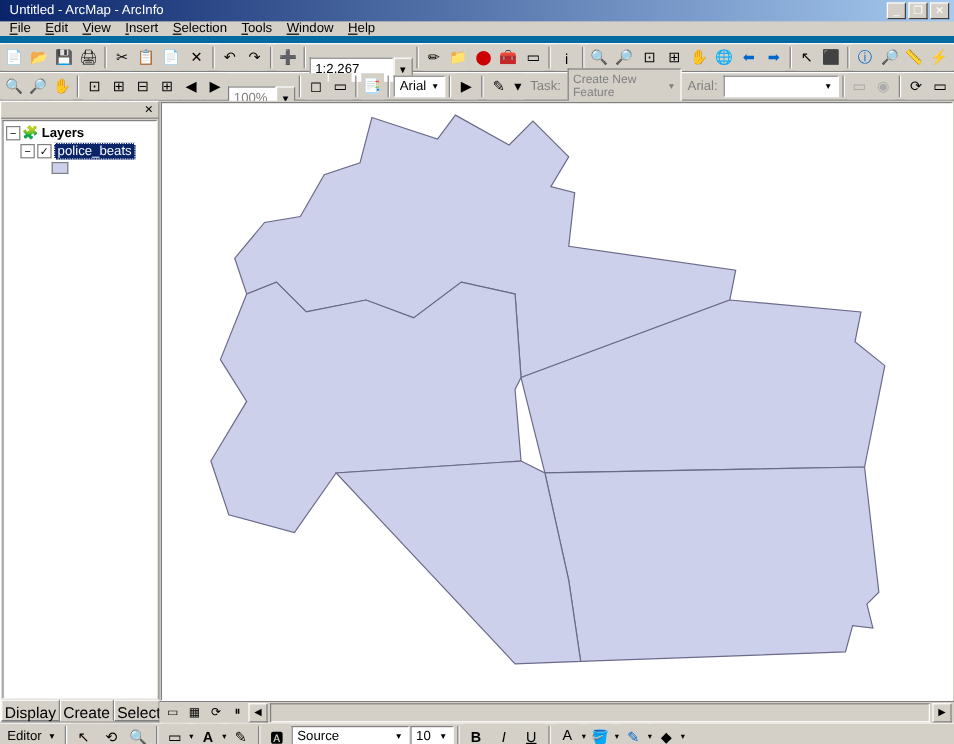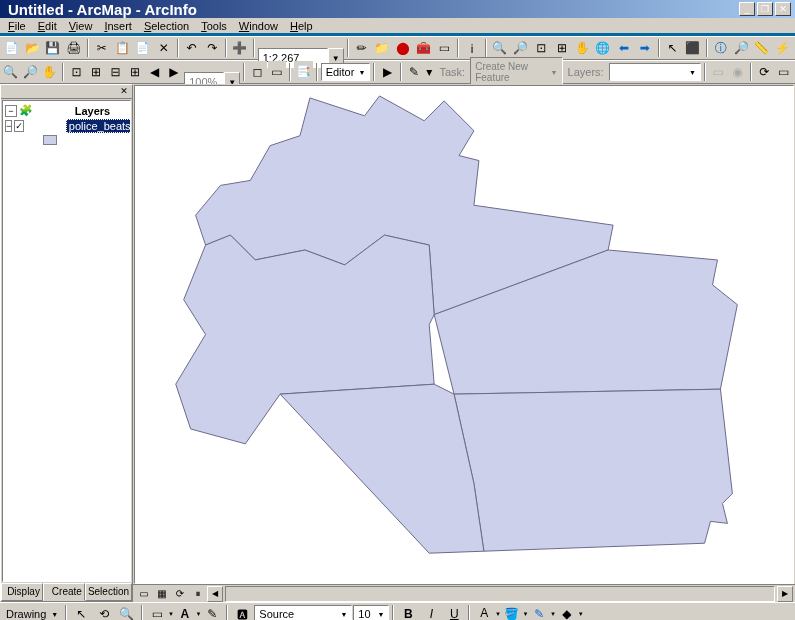--- a/index.html
+++ b/index.html
@@ -1,43 +1,43 @@
 <!DOCTYPE html>
 <html><head>
 <meta charset="utf-8">
 <style>
 * { box-sizing: border-box; margin: 0; padding: 0; }
 body { font-family: Tahoma, Arial, sans-serif; font-size: 11px; background: #d4d0c8; width: 795px; height: 620px; overflow: hidden; position: relative; }
 .title-bar { background: linear-gradient(to right, #0a246a, #a6caf0); color: white; height: 18px; padding: 2px 4px; display: flex; align-items: center; justify-content: space-between; }
-.title-bar-text { font-weight: bold; font-size: 15px; display: flex; align-items: center; gap: 4px; }
+.title-bar-text { font-weight: normal; font-size: 11px; display: flex; align-items: center; gap: 4px; }
 .title-bar-controls { display: flex; gap: 2px; }
 .title-bar-btn { width: 16px; height: 14px; background: #d4d0c8; border: 1px solid; border-color: #fff #404040 #404040 #fff; font-size: 9px; text-align: center; line-height: 12px; cursor: pointer; }
-.menu-bar { background: #d4d0c8; height: 18px; display: flex; align-items: center; padding: 0 2px; border-bottom: 3px solid #0369a1; }
+.menu-bar { background: #d4d0c8; height: 18px; display: flex; align-items: center; padding: 0 2px; border-bottom: 6px solid #0369a1; }
 .menu-item { padding: 2px 6px; cursor: pointer; }
 .menu-item u { text-decoration: underline; }
 .toolbar { background: #d4d0c8; height: 24px; display: flex; align-items: center; padding: 1px 2px; border-top: 1px solid #fff; border-bottom: 1px solid #808080; gap: 1px; }
 .tb-btn { width: 22px; height: 22px; background: #d4d0c8; border: 1px solid transparent; display: flex; align-items: center; justify-content: center; cursor: pointer; font-size: 12px; }
 .tb-sep { width: 2px; height: 18px; border-left: 1px solid #808080; border-right: 1px solid #fff; margin: 0 2px; }
 .scale-box { width: 70px; height: 20px; background: white; border: 1px solid; border-color: #808080 #fff #fff #808080; padding: 2px 4px; font-size: 11px; display: flex; align-items: center; }
 .scale-combo { display: flex; align-items: center; margin-top: 20px; }
 .scale-btn { width: 16px; height: 20px; background: #d4d0c8; border: 1px solid; border-color: #fff #808080 #808080 #fff; font-size: 8px; display: flex; align-items: center; justify-content: center; cursor: pointer; }
 .main-area { display: flex; height: 518px; }
 .toc-panel { width: 133px; background: #d4d0c8; border: 1px solid; border-color: #fff #808080 #808080 #fff; display: flex; flex-direction: column; }
 .toc-close { height: 14px; display: flex; justify-content: flex-end; padding: 1px; border-bottom: 1px solid #808080; }
 .toc-close-btn { width: 14px; height: 12px; font-size: 9px; text-align: center; cursor: pointer; }
 .toc-tree { flex: 1; background: white; border: 1px solid; border-color: #808080 #fff #fff #808080; margin: 1px; padding: 2px; overflow: auto; font-size: 11px; }
 .tree-item { display: flex; align-items: center; padding: 1px 0; white-space: nowrap; }
 .tree-icon { width: 12px; height: 12px; margin-right: 2px; display: inline-flex; align-items: center; justify-content: center; font-size: 9px; border: 1px solid #808080; background: #fff; }
 .tree-checkbox { width: 12px; height: 12px; border: 1px solid #808080; background: white; margin-right: 2px; display: inline-flex; align-items: center; justify-content: center; font-size: 9px; }
-.tree-label { padding: 0 2px; margin-left: 40px; }
+.tree-label { padding: 0 2px; }
 .tree-label.selected { background: #0a246a; color: white; border: 1px dotted #fff; }
 .tree-indent { display: inline-block; }
 .swatch { width: 14px; height: 10px; background: #cdd0ea; border: 1px solid #808080; display: inline-block; }
 .toc-tabs { display: flex; height: 18px; background: #d4d0c8; }
-.toc-tab { flex: 1; text-align: right; padding: 2px; border: 1px solid; border-color: #fff #808080 #808080 #fff; font-size: 10px; cursor: pointer; }
+.toc-tab { flex: 1; text-align: right; padding: 2px; border: 1px solid; border-color: #fff #808080 #808080 #fff; font-size: 13px; cursor: pointer; }
 .toc-tab.active { background: #d4d0c8; border-color: #fff #808080 #d4d0c8 #fff; }
 .map-area { flex: 1; background: #d4d0c8; display: flex; flex-direction: column; }
 .map-canvas { flex: 1; background: white; border: 1px solid; border-color: #808080 #fff #fff #808080; margin: 1px 1px 0 1px; position: relative; overflow: hidden; }
 .map-bottom { height: 18px; display: flex; align-items: center; background: #d4d0c8; border-top: 1px solid #808080; padding: 0 2px; }
 .view-btn { width: 18px; height: 16px; background: #d4d0c8; border: 1px solid transparent; display: flex; align-items: center; justify-content: center; font-size: 10px; cursor: pointer; }
 .scroll-track { flex: 1; height: 16px; background: #d4d0c8; border: 1px solid; border-color: #808080 #fff #fff #808080; margin: 0 2px; }
 .scroll-btn { width: 16px; height: 16px; background: #d4d0c8; border: 1px solid; border-color: #fff #808080 #808080 #fff; font-size: 8px; display: flex; align-items: center; justify-content: center; cursor: pointer; }
 .editor-combo { display: flex; align-items: center; background: white; border: 1px solid; border-color: #808080 #fff #fff #808080; padding: 1px 4px; height: 18px; cursor: pointer; }
 .dis-label { color: #808080; padding: 0 4px; }
 .task-combo { width: 110px; height: 30px; background: #d4d0c8; border: 1px solid; border-color: #808080 #fff #fff #808080; padding: 11px 4px; color: #808080; display: flex; align-items: center; justify-content: space-between; font-size: 10px; }
@@ -136,34 +136,34 @@
     <div class="scale-box" style="width:40px;color:#808080;">100%</div>
     <div class="scale-btn">▼</div>
   </div>
   <div class="tb-sep"></div>
   <div class="tb-btn">◻</div>
   <div class="tb-btn">▭</div>
   <div class="tb-sep"></div>
   <div class="tb-btn">📑</div>
   <div class="tb-sep"></div>
   <div class="editor-combo">
-    <span>Editor</span>
+    <span>Arial</span>
     <span style="margin-left:4px;" class="drop-arrow">▼</span>
   </div>
   <div class="tb-sep"></div>
   <div class="tb-btn">▶</div>
   <div class="tb-sep"></div>
   <div class="tb-btn">✎</div>
   <div class="tb-btn" style="width:12px;">▾</div>
   <span class="dis-label">Task:</span>
   <div class="task-combo">
     <span>Create New Feature</span>
     <span class="drop-arrow">▼</span>
   </div>
-  <span class="dis-label">Layers:</span>
+  <span class="dis-label">Arial:</span>
   <div class="target-combo">
     <span></span>
     <span class="drop-arrow">▼</span>
   </div>
   <div class="tb-sep"></div>
   <div class="tb-btn" style="color:#aaa;">▭</div>
   <div class="tb-btn" style="color:#aaa;">◉</div>
   <div class="tb-sep"></div>
   <div class="tb-btn">⟳</div>
   <div class="tb-btn">▭</div>
@@ -216,21 +216,21 @@
       <div class="view-btn">⟳</div>
       <div class="view-btn">⏸</div>
       <div class="scroll-btn">◀</div>
       <div class="scroll-track"></div>
       <div class="scroll-btn">▶</div>
     </div>
   </div>
 </div>
 
 <div class="toolbar">
-  <span style="padding:0 4px;">Drawing</span>
+  <span style="padding:0 4px;">Editor</span>
   <span class="drop-arrow" style="padding-right:4px;">▼</span>
   <div class="tb-sep"></div>
   <div class="tb-btn">↖</div>
   <div class="tb-btn">⟲</div>
   <div class="tb-btn">🔍</div>
   <div class="tb-sep"></div>
   <div class="tb-btn">▭</div>
   <span class="drop-arrow">▾</span>
   <div class="tb-btn">
       <b>A</b>

